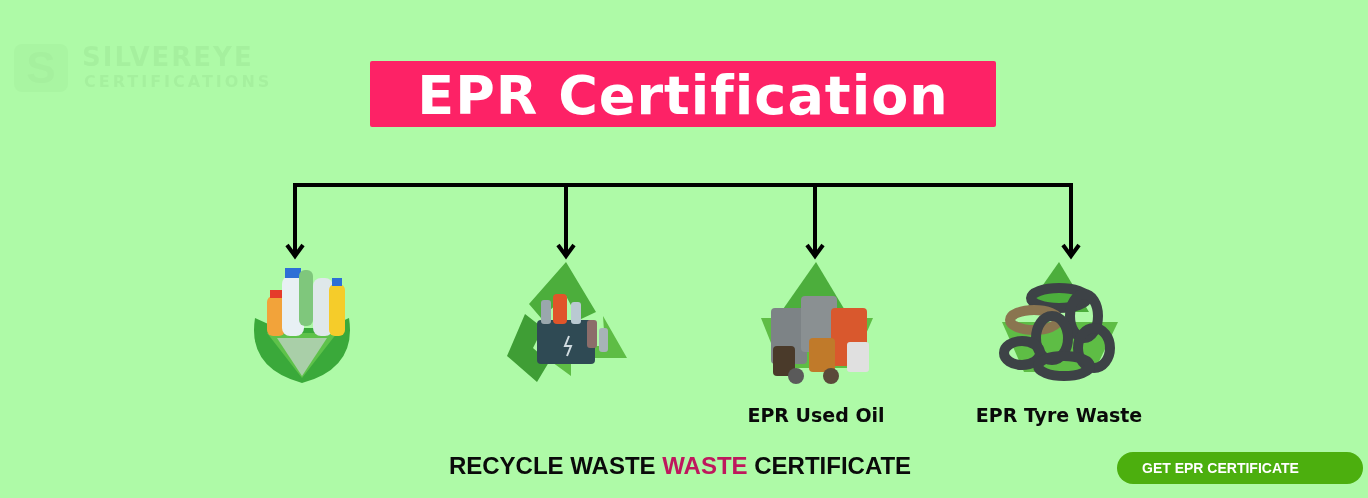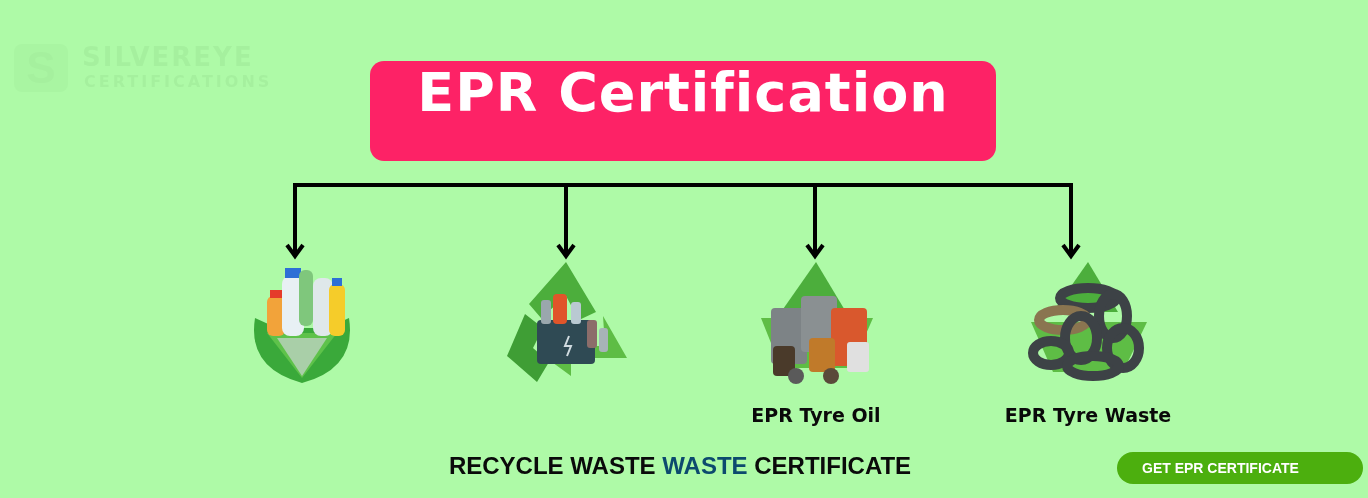--- a/index.html
+++ b/index.html
@@ -22,23 +22,23 @@
       position: absolute; left: 70px; top: 2px;
       font-family: "DejaVu Sans", sans-serif; font-weight: bold;
       font-size: 26px; letter-spacing: 2px; color: #9fe898;
     }
     .wm-line2 {
       position: absolute; left: 72px; top: 32px;
       font-family: "DejaVu Sans", sans-serif; font-weight: bold;
       font-size: 16px; letter-spacing: 3px; color: #9fe898;
     }
     .title-banner {
-      position: absolute; left: 370px; top: 61px; width: 626px; height: 100px;
-      background: #fd2266; border-radius: 14px;
-      display: flex; align-items: flex-start; justify-content: center;
+      position: absolute; left: 370px; top: 61px; width: 626px; height: 66px;
+      background: #fd2266; border-radius: 2px;
+      display: flex; align-items: flex-end; justify-content: center;
     }
     .title-text {
       color: #ffffff; font-family: "DejaVu Sans", sans-serif; font-weight: bold;
       font-size: 54px; letter-spacing: 1px;
     }
     .connector { position: absolute; left: 0; top: 0; }
     .item {
       position: absolute; top: 258px; width: 240px; text-align: center;
     }
     .item-icon {
@@ -47,21 +47,21 @@
     .item-label {
       position: absolute; top: 146px; left: 0; width: 240px; text-align: center;
       font-family: "DejaVu Sans", sans-serif; font-weight: bold; font-size: 19px;
       color: #0a0a0a;
     }
     .tagline {
       position: absolute; left: 430px; top: 452px; width: 500px; text-align: center;
       font-family: "Liberation Sans", sans-serif; font-weight: bold; font-size: 24px;
       color: #0a0a0a; letter-spacing: 0px;
     }
-    .tagline .accent { color: #0c4a6e; }
+    .tagline .accent { color: #be185d; }
     .cta {
       position: absolute; left: 1117px; top: 452px; width: 246px; height: 32px;
       background: #4caf0e; border-radius: 17px; border: none;
       color: #ffffff; font-family: "Liberation Sans", sans-serif; font-weight: bold;
       font-size: 14px; text-align: left; padding-left: 25px; box-sizing: border-box;
       cursor: pointer;
     }
   </style>
 </head>
 <body>
@@ -135,24 +135,24 @@
       <rect x="20" y="50" width="36" height="56" rx="4" fill="#7d8386"></rect>
       <rect x="50" y="38" width="36" height="56" rx="4" fill="#8a9092"></rect>
       <rect x="80" y="50" width="36" height="58" rx="4" fill="#d9582d"></rect>
       <rect x="22" y="88" width="22" height="30" rx="4" fill="#4a3a2a"></rect>
       <rect x="58" y="80" width="26" height="34" rx="4" fill="#c07a2a"></rect>
       <rect x="96" y="84" width="22" height="30" rx="3" fill="#e0e0e0"></rect>
       <circle cx="45" cy="118" r="8" fill="#5a5a5a"></circle>
       <circle cx="80" cy="118" r="8" fill="#5a4a3a"></circle>
     </svg>
   </div>
-  <div class="item-label">EPR Tyre Oil</div>
+  <div class="item-label">EPR Used Oil</div>
 </div>
 
-<div class="item" style="left:968px;">
+<div class="item" style="left:939px;">
   <div class="item-icon">
     <svg width="130" height="130" viewBox="0 0 130 130">
       <path d="M65 4 L95 54 L30 54 Z" fill="#4cae3c"></path>
       <path d="M8 64 L30 114 L100 114 L124 64 Z" fill="#5ebd45"></path>
       <g fill="none" stroke="#3d4246" stroke-width="10">
         <ellipse cx="65" cy="40" rx="28" ry="10"></ellipse>
         <ellipse cx="40" cy="62" rx="24" ry="10" stroke="#8a7550"></ellipse>
         <ellipse cx="90" cy="58" rx="14" ry="22"></ellipse>
         <ellipse cx="58" cy="80" rx="16" ry="22"></ellipse>
         <ellipse cx="100" cy="90" rx="16" ry="20"></ellipse>

